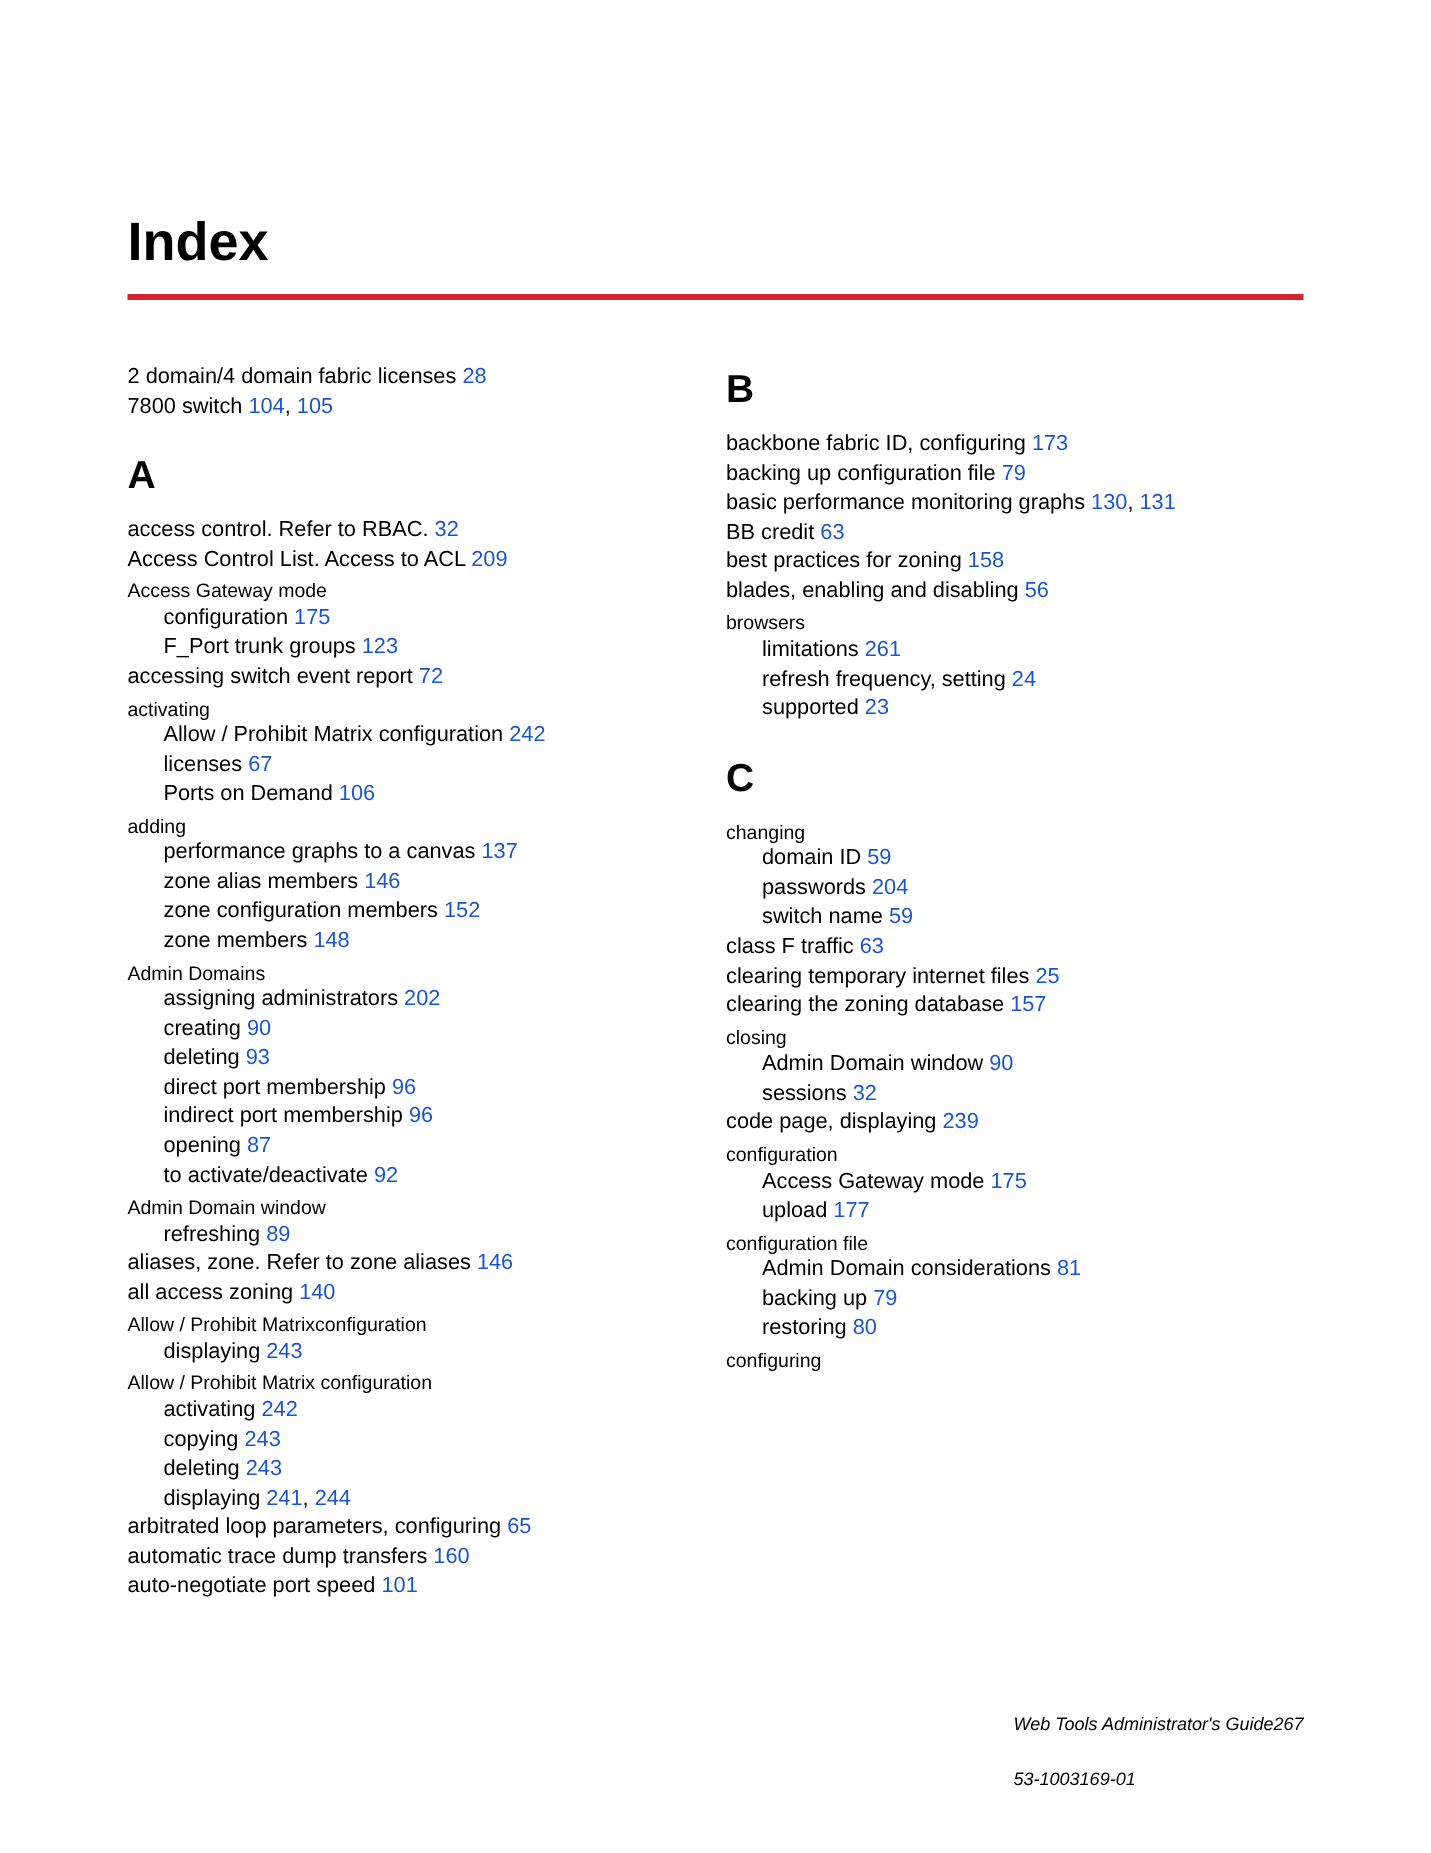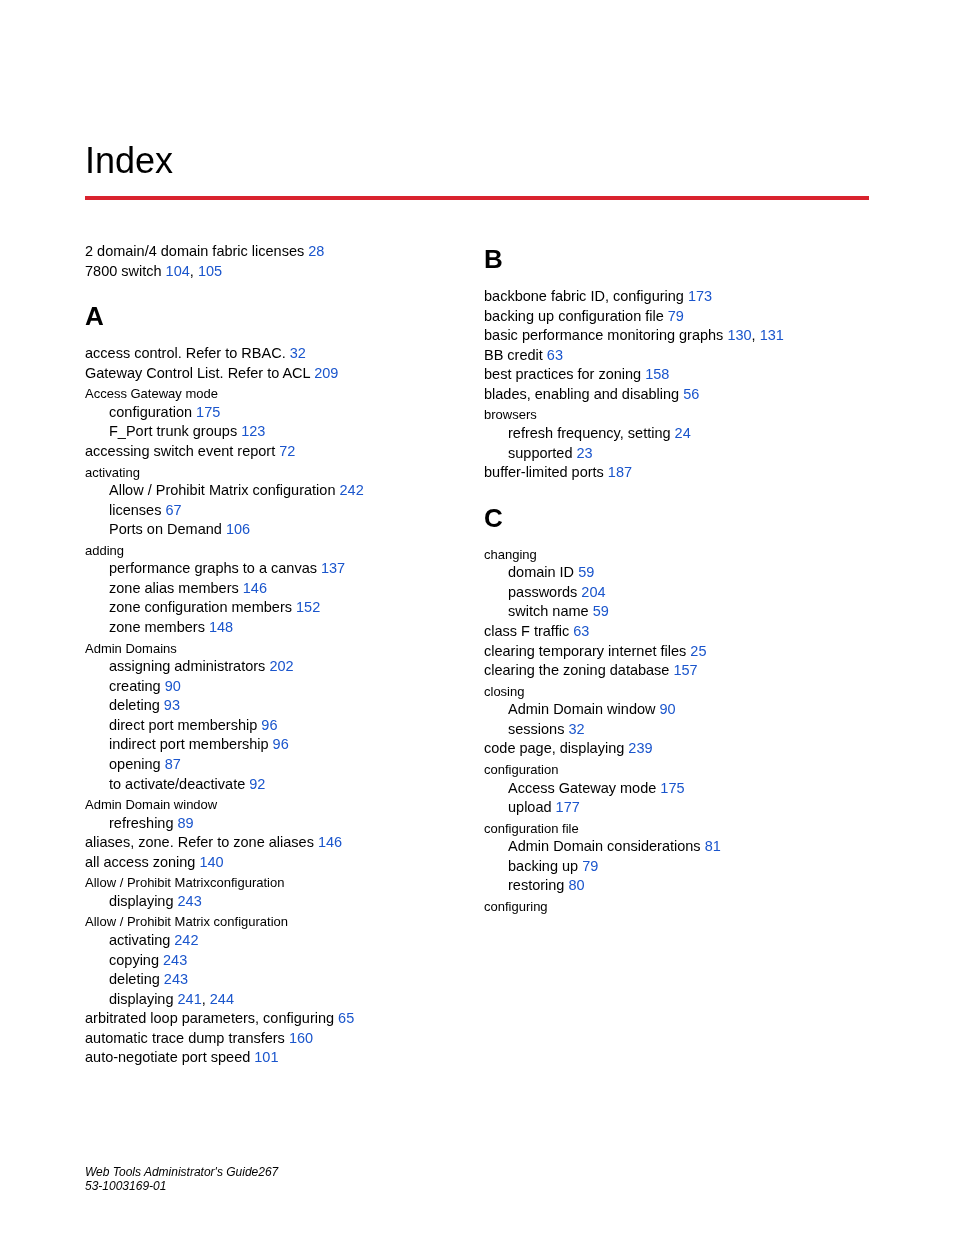--- a/index.html
+++ b/index.html
@@ -7,21 +7,21 @@
     font-family: Arial, Helvetica, sans-serif;
     background: #fff;
     color: #000;
     width: 954px;
     height: 1235px;
     position: relative;
     padding: 140px 85px 60px 85px;
   }
   .page-title {
     font-size: 36px;
-    font-weight: normal;
+    font-weight: bold;
     margin-bottom: 14px;
   }
   .red-rule {
     height: 4px;
     background: #d9232e;
     margin-bottom: 36px;
   }
   .columns {
     display: flex;
     gap: 14px;
@@ -42,40 +42,40 @@
   .entry { margin: 0; }
   .group-label { font-size: 13px; margin-top: 2px; }
   .sub { padding-left: 24px; }
   .pagelink { color: #1a55cc; text-decoration: none; }
   .footer {
     position: absolute;
     bottom: 42px;
     left: 85px;
     right: 85px;
     display: flex;
-    justify-content: flex-start;
+    justify-content: flex-end;
     font-size: 12px;
     font-style: italic;
   }
   .footer-right { font-style: italic; }
-  .footer-line2 { display: block; font-style: italic; }
+  .footer-line2 { display: block; font-style: italic; margin-top: 23px; }
 </style>
 </head>
 <body>
 
 <h1 class="page-title">Index</h1>
 <div class="red-rule"></div>
 
 <div class="columns">
   <div class="col" id="col-left">
       <div class="entry"><span>2 domain/4 domain fabric licenses </span><a class="pagelink" href="#">28</a></div>
       <div class="entry"><span>7800 switch </span><a class="pagelink" href="#">104</a><span>, </span><a class="pagelink" href="#">105</a></div>
       <div class="letter-head">A</div>
       <div class="entry"><span>access control. Refer to RBAC. </span><a class="pagelink" href="#">32</a></div>
-      <div class="entry"><span>Gateway Control List. Refer to ACL </span><a class="pagelink" href="#">209</a></div>
+      <div class="entry"><span>Access Control List. Access to ACL </span><a class="pagelink" href="#">209</a></div>
       <div class="entry group-label">Access Gateway mode</div>
       <div class="entry sub"><span>configuration </span><a class="pagelink" href="#">175</a></div>
       <div class="entry sub"><span>F_Port trunk groups </span><a class="pagelink" href="#">123</a></div>
       <div class="entry"><span>accessing switch event report </span><a class="pagelink" href="#">72</a></div>
       <div class="entry group-label">activating</div>
       <div class="entry sub"><span>Allow / Prohibit Matrix configuration </span><a class="pagelink" href="#">242</a></div>
       <div class="entry sub"><span>licenses </span><a class="pagelink" href="#">67</a></div>
       <div class="entry sub"><span>Ports on Demand </span><a class="pagelink" href="#">106</a></div>
       <div class="entry group-label">adding</div>
       <div class="entry sub"><span>performance graphs to a canvas </span><a class="pagelink" href="#">137</a></div>
@@ -107,23 +107,23 @@
     </div>
   <div class="col" id="col-right">
       <div class="letter-head first">B</div>
       <div class="entry"><span>backbone fabric ID, configuring </span><a class="pagelink" href="#">173</a></div>
       <div class="entry"><span>backing up configuration file </span><a class="pagelink" href="#">79</a></div>
       <div class="entry"><span>basic performance monitoring graphs </span><a class="pagelink" href="#">130</a><span>, </span><a class="pagelink" href="#">131</a></div>
       <div class="entry"><span>BB credit </span><a class="pagelink" href="#">63</a></div>
       <div class="entry"><span>best practices for zoning </span><a class="pagelink" href="#">158</a></div>
       <div class="entry"><span>blades, enabling and disabling </span><a class="pagelink" href="#">56</a></div>
       <div class="entry group-label">browsers</div>
+      <div class="entry sub"><span>limitations </span><a class="pagelink" href="#">261</a></div>
       <div class="entry sub"><span>refresh frequency, setting </span><a class="pagelink" href="#">24</a></div>
       <div class="entry sub"><span>supported </span><a class="pagelink" href="#">23</a></div>
-      <div class="entry"><span>buffer-limited ports </span><a class="pagelink" href="#">187</a></div>
       <div class="letter-head">C</div>
       <div class="entry group-label">changing</div>
       <div class="entry sub"><span>domain ID </span><a class="pagelink" href="#">59</a></div>
       <div class="entry sub"><span>passwords </span><a class="pagelink" href="#">204</a></div>
       <div class="entry sub"><span>switch name </span><a class="pagelink" href="#">59</a></div>
       <div class="entry"><span>class F traffic </span><a class="pagelink" href="#">63</a></div>
       <div class="entry"><span>clearing temporary internet files </span><a class="pagelink" href="#">25</a></div>
       <div class="entry"><span>clearing the zoning database </span><a class="pagelink" href="#">157</a></div>
       <div class="entry group-label">closing</div>
       <div class="entry sub"><span>Admin Domain window </span><a class="pagelink" href="#">90</a></div>

